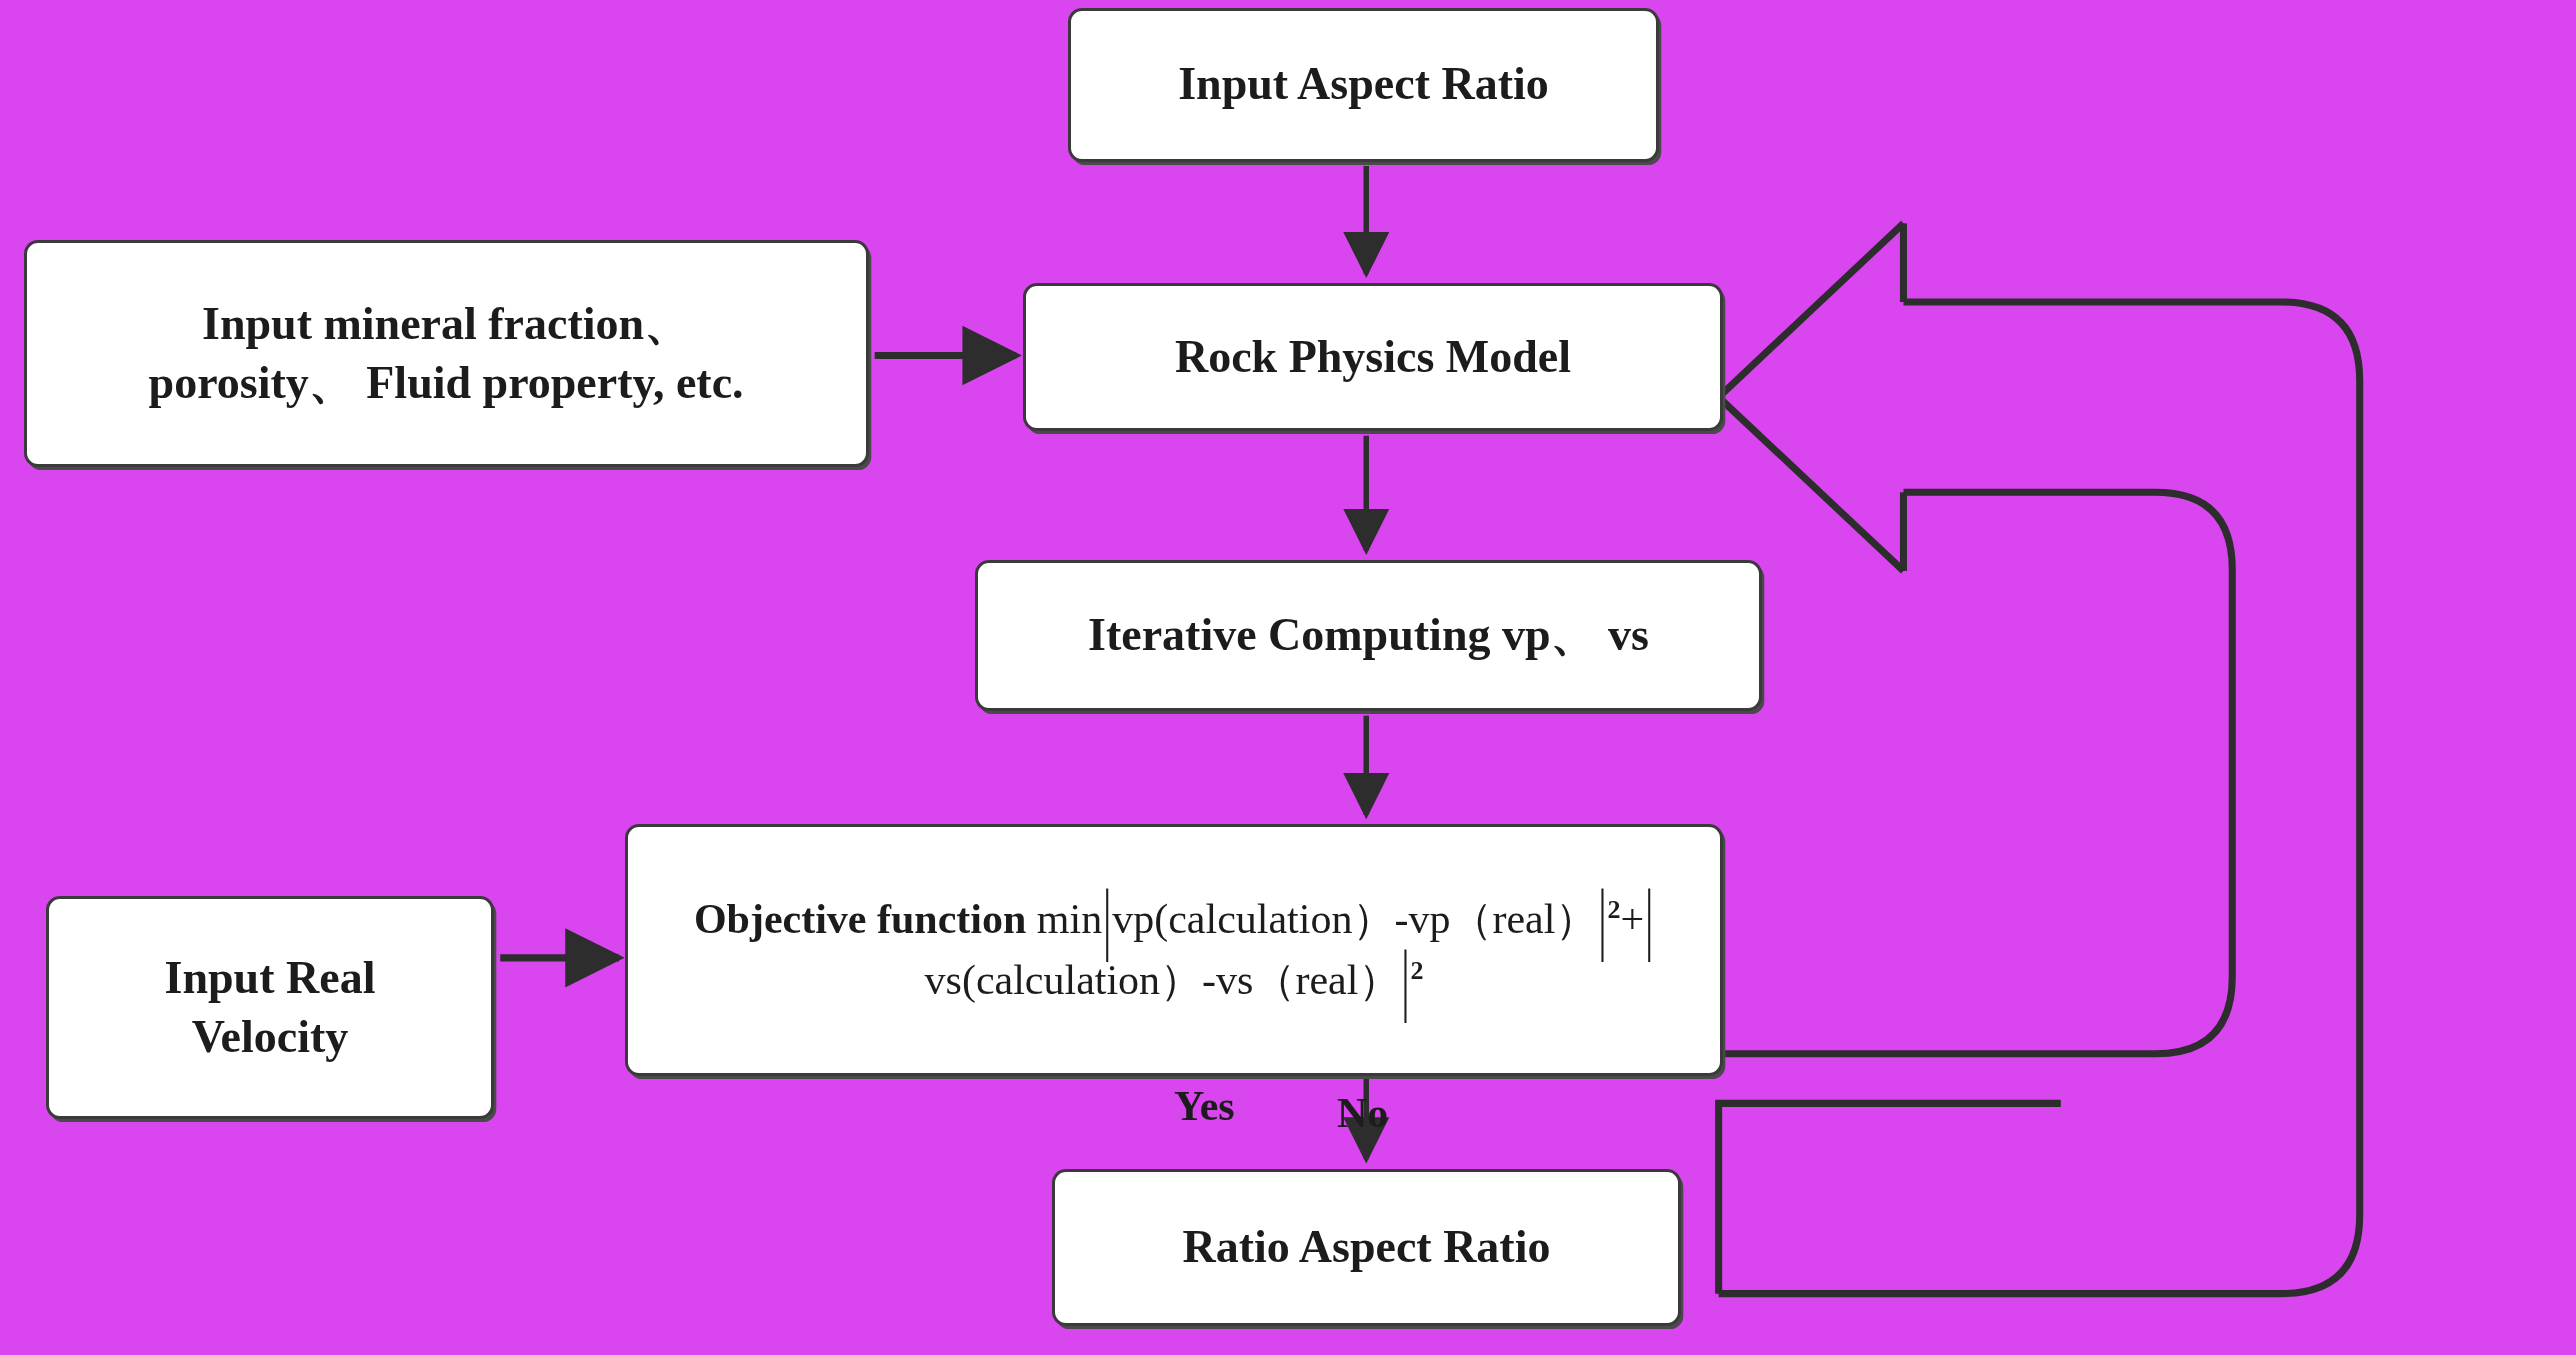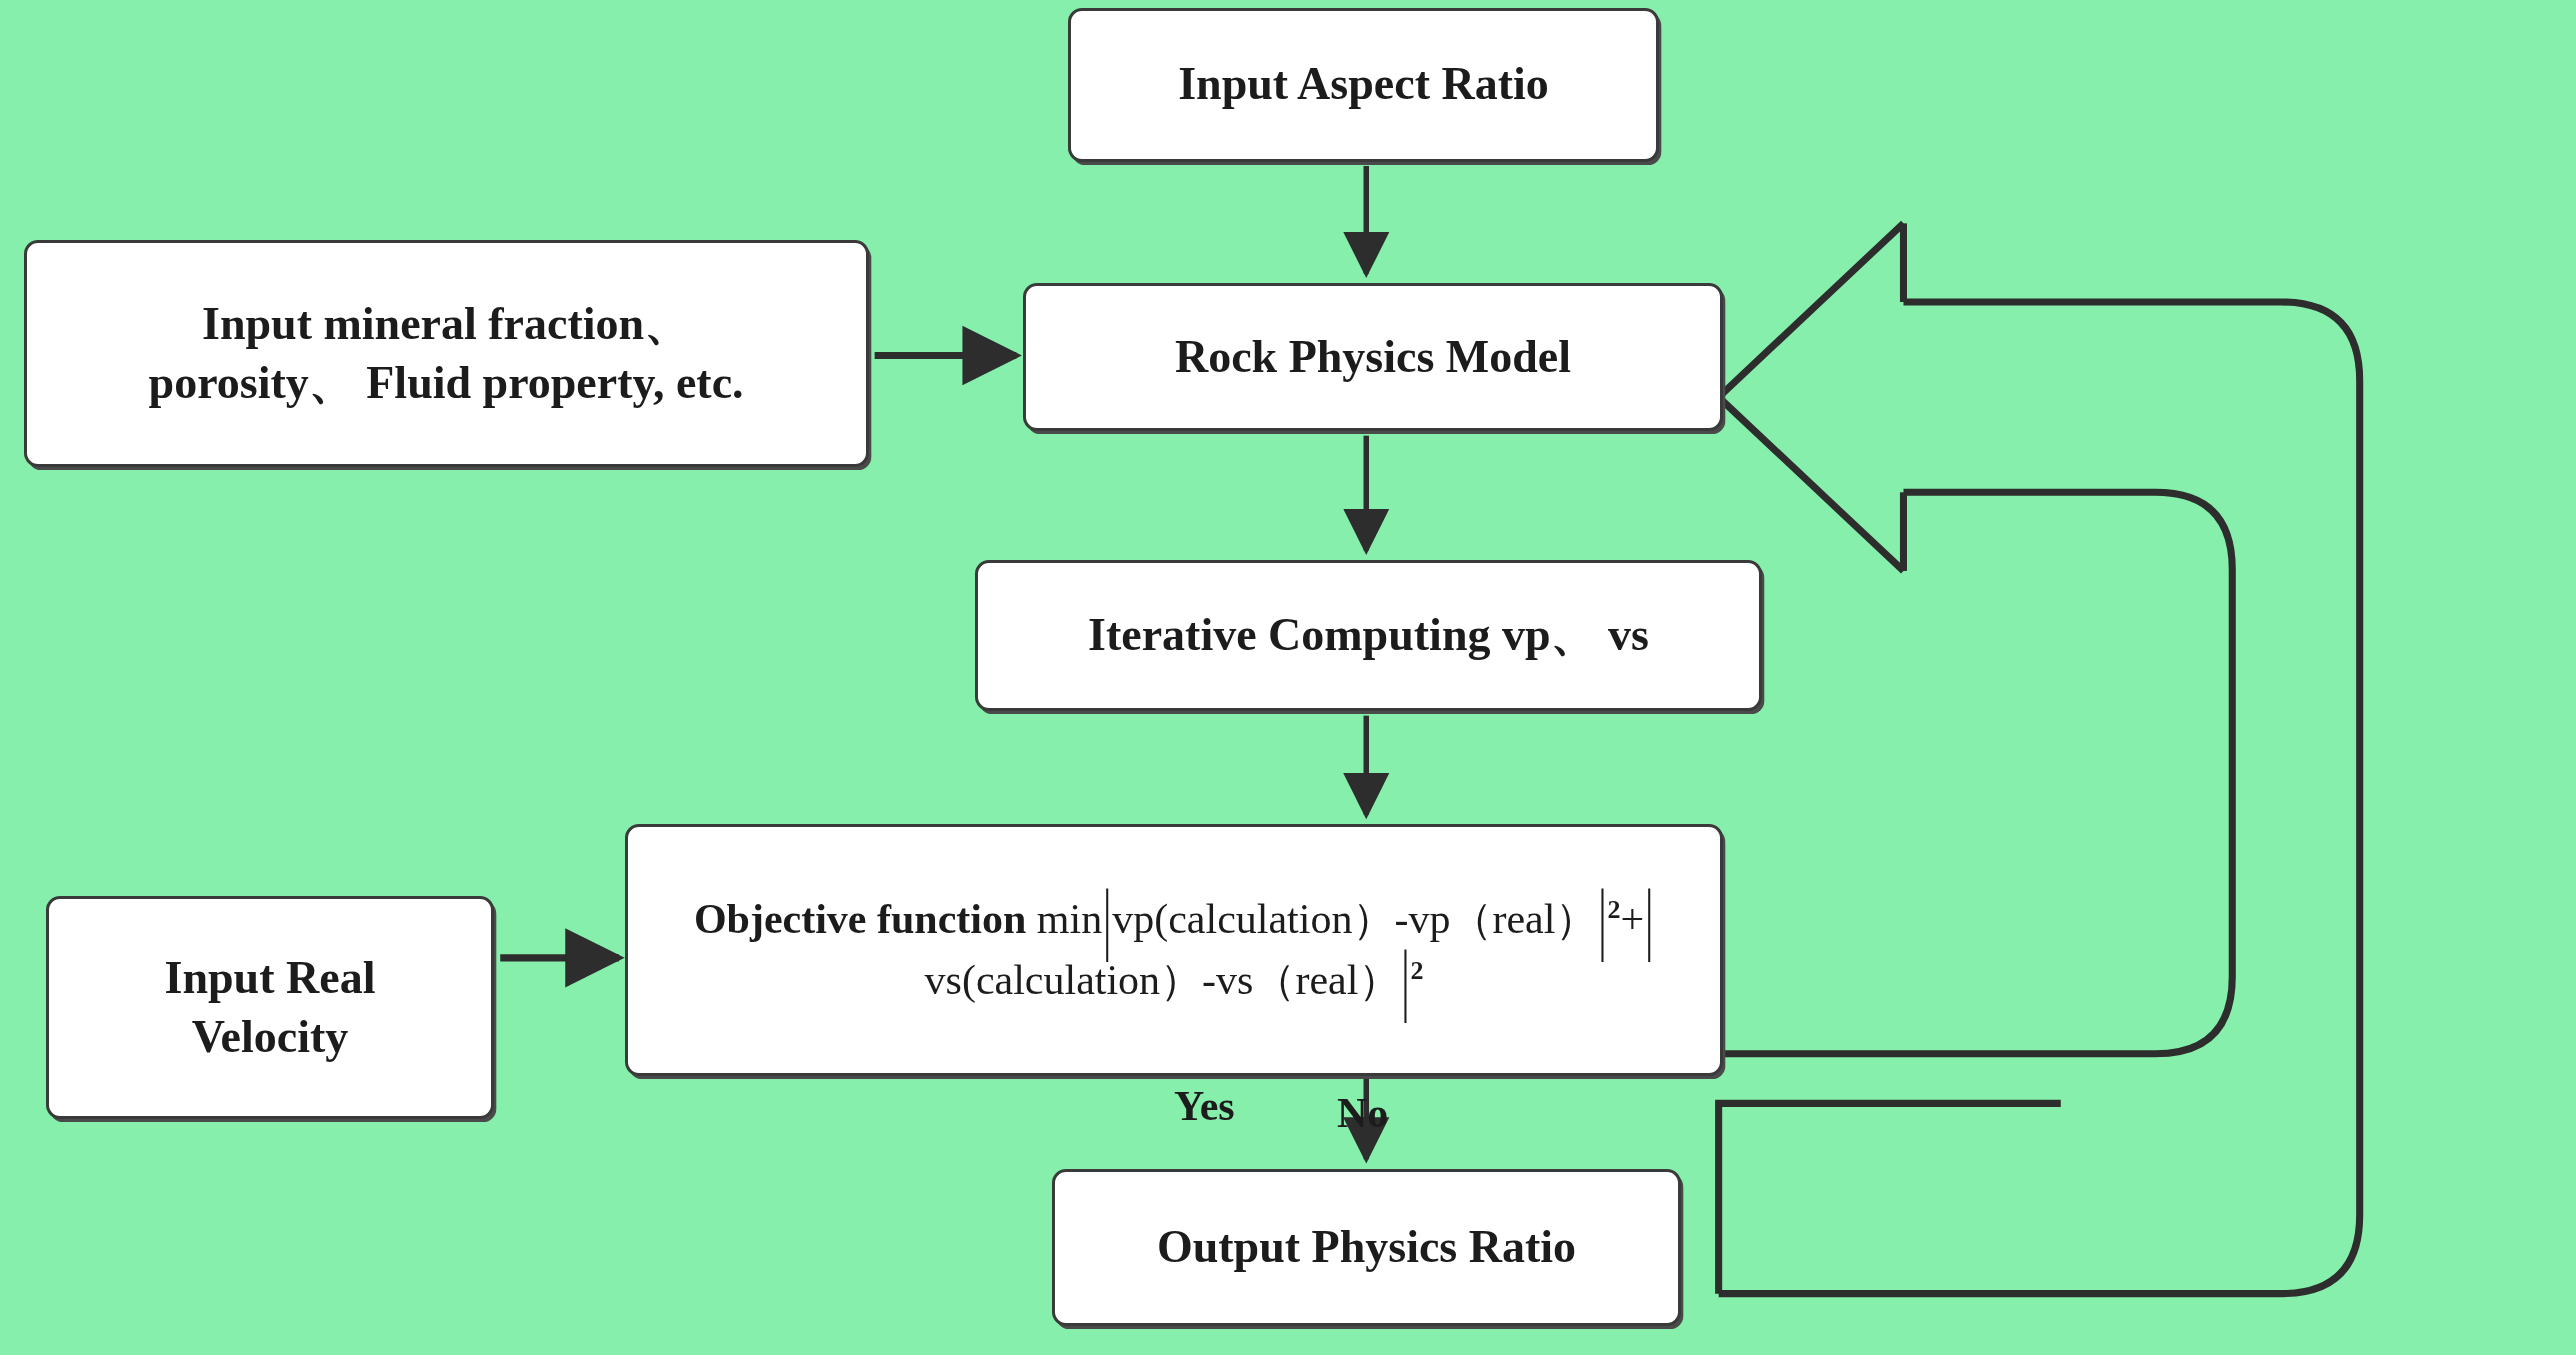--- a/index.html
+++ b/index.html
@@ -7,21 +7,21 @@
     padding: 0;
     background: #ffffff;
   }
   body {
     font-family: "Liberation Serif", "DejaVu Serif", serif;
   }
   #canvas {
     position: relative;
     width: 2576px;
     height: 1355px;
-    background: #86efac;
+    background: #d946ef;
     overflow: hidden;
   }
   svg.layer {
     position: absolute;
     top: 0;
     left: 0;
     width: 2576px;
     height: 1355px;
   }
   
@@ -143,20 +143,20 @@
 Velocity</span>
   </div>
 
   <div class="node" id="node-objective">
     <span class="formula">
       <span class="lead">Objective function </span><span>min</span><span class="bar">|</span><span>vp(calculation）-vp（real）</span><span class="bar">|</span><sup>2</sup><span>+</span><span class="bar">|</span><br><span>vs(calculation）-vs（real）</span><span class="bar">|</span><sup>2</sup>
     </span>
   </div>
 
   <div class="node n-bold" id="node-output-aspect">
-    <span class="txt">Output Physics Ratio</span>
+    <span class="txt">Ratio Aspect Ratio</span>
   </div>
 
   <div class="edge-label" id="label-yes">Yes</div>
   <div class="edge-label" id="label-no">No</div>
 
 </div>
 
 
 </body></html>

